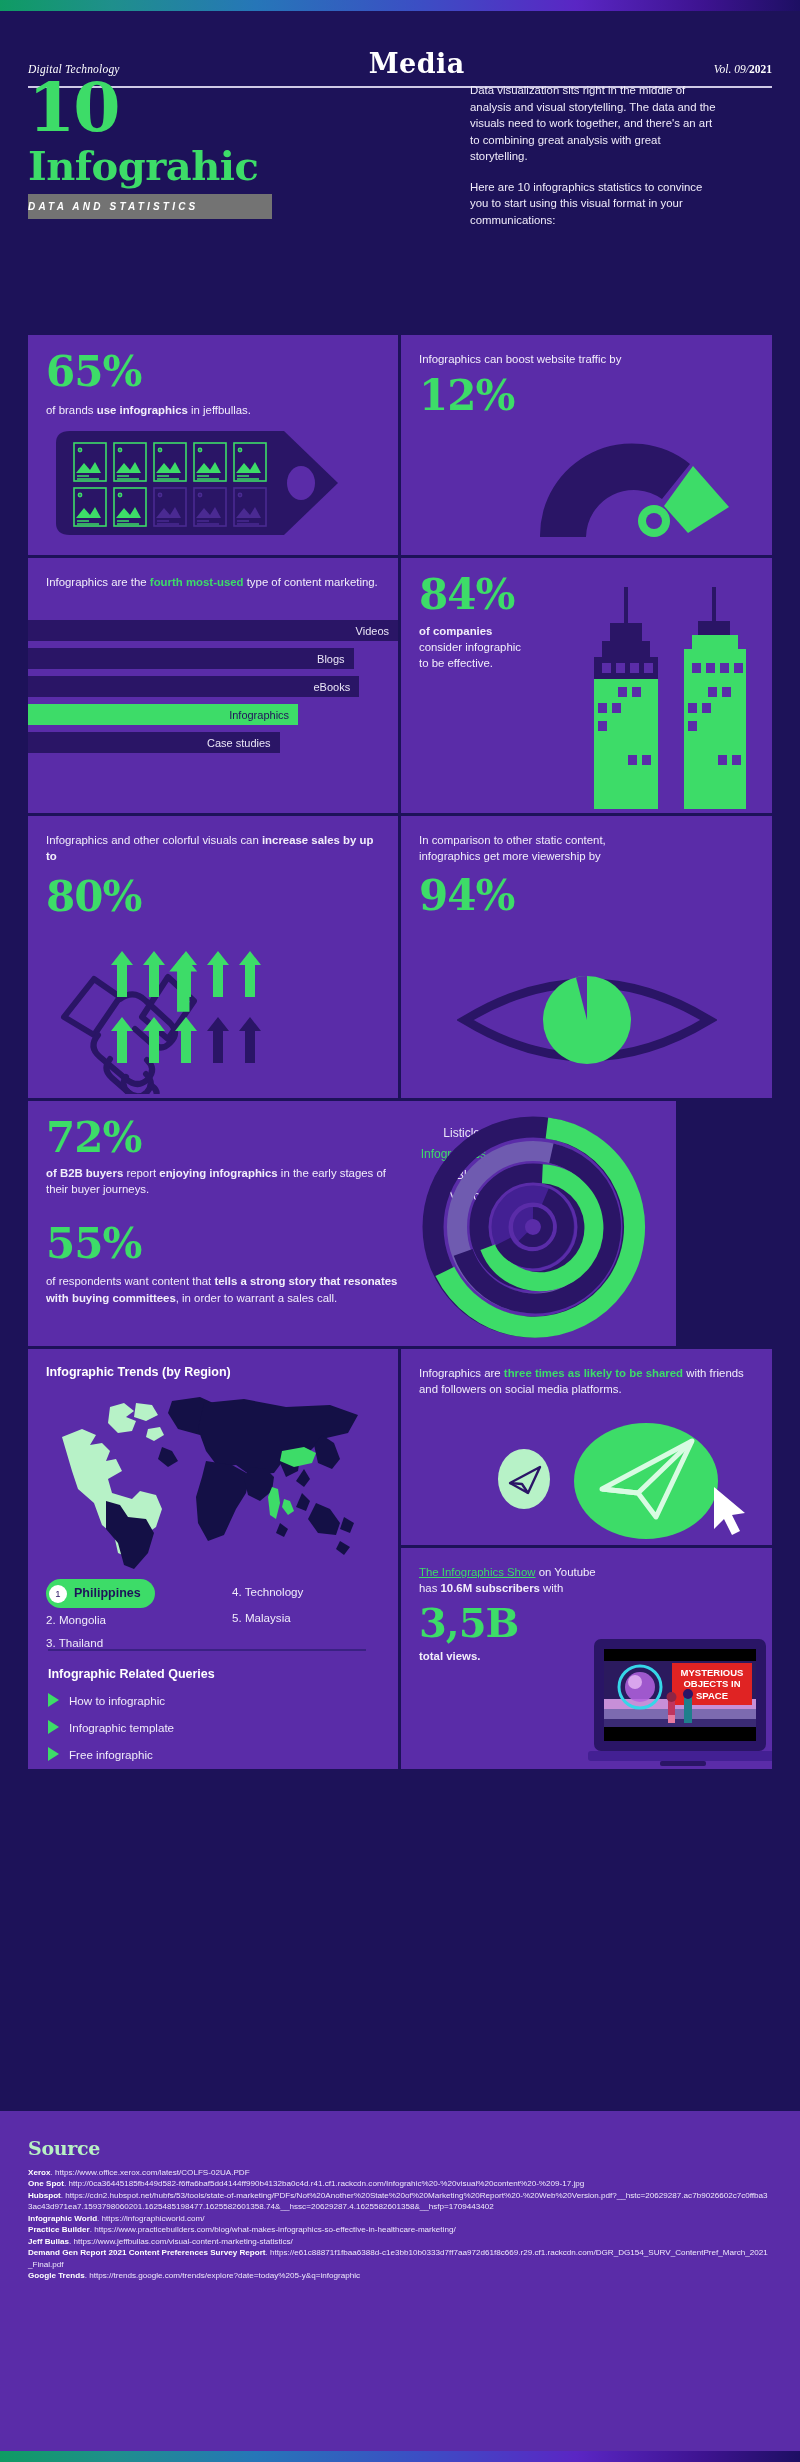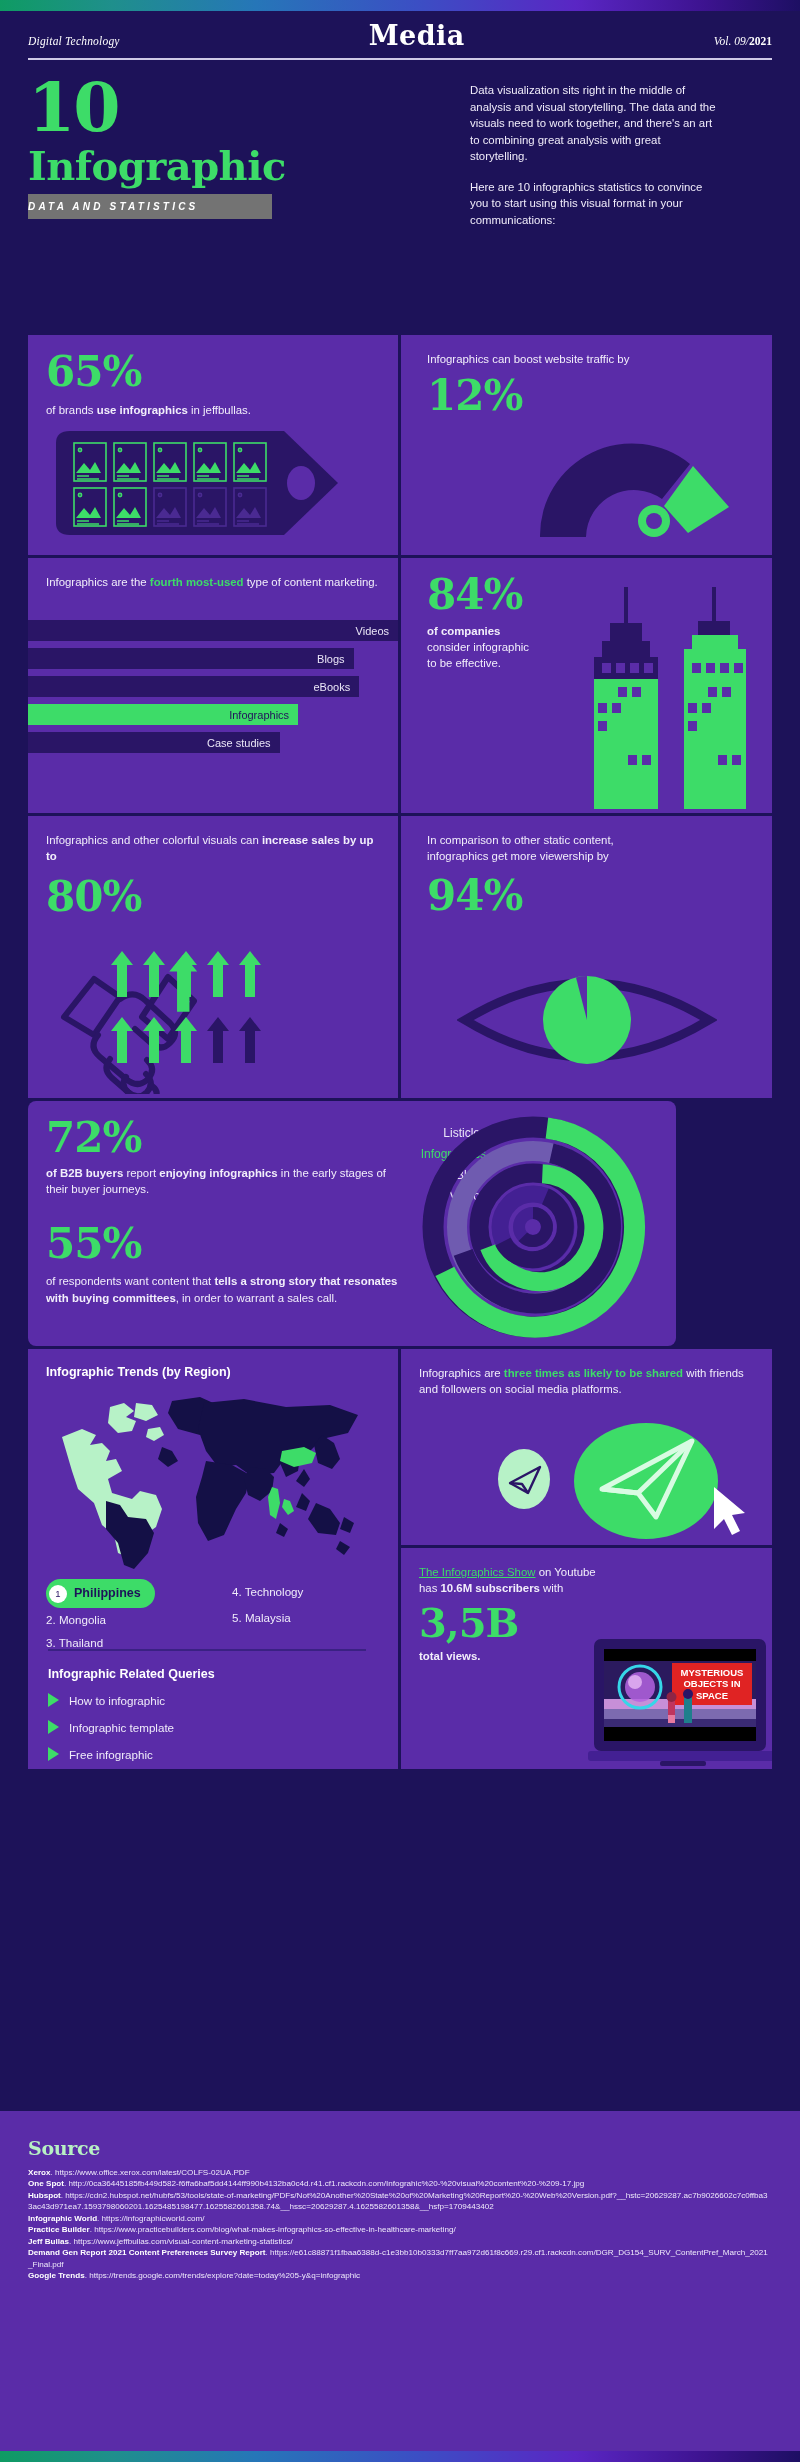--- a/index.html
+++ b/index.html
@@ -16,21 +16,21 @@
     position: absolute; left: 0; width: 800px; height: 11px;
     background: linear-gradient(90deg,#0f9b63 0%,#1f8f8c 14%,#2676b8 32%,#3b4fc4 52%,#5a26c4 72%,#3d1390 88%,#1d0f63 100%);
   }
   .edge-strip.top { top: 0; }
   .edge-strip.bottom { bottom: 0; }
 
   
   .masthead { position: absolute; top: 22px; left: 28px; width: 744px; }
   .mast-row { display: flex; align-items: baseline; justify-content: space-between; }
   .mast-left { font-family: "Liberation Serif", serif; font-style: italic; font-size: 11.5px; letter-spacing: .2px; text-align: center; }
-  .mast-title { font-family: "DejaVu Serif", serif; font-weight: 700; font-size: 27px; letter-spacing: .5px; line-height: 1; }
+  .mast-title { font-family: "DejaVu Serif", serif; font-weight: 700; font-size: 27px; letter-spacing: .5px; line-height: 1; margin-top: 28px; }
   .mast-right { font-family: "Liberation Serif", serif; font-style: italic; font-size: 11.5px; }
   .mast-right b { font-style: normal; font-weight: 700; }
   .mast-rule { margin-top: 9px; height: 2px; background: #cfc9e6; width: 744px; }
 
   
   .hero { position: absolute; top: 80px; left: 28px; width: 744px; display: flex; gap: 22px; }
   .hero-left { width: 420px; }
   .big10 {
     color: #3ddc68; font-family: "DejaVu Serif", serif; font-weight: 700;
     font-size: 68px; line-height: .82; letter-spacing: -2px;
@@ -45,22 +45,22 @@
     padding: 7px 0; display: inline-block; width: 244px;
   }
   .hero-right { width: 250px; padding-top: 2px; font-size: 11.4px; line-height: 1.45; color: #f0ecfa; }
   .hero-right p + p { margin-top: 14px; }
 
   
   .grid { position: absolute; top: 335px; left: 28px; width: 744px; }
   .row { display: flex; gap: 3px; margin-bottom: 3px; }
   .card { background: #5a2ca8; position: relative; overflow: hidden; }
   .c-left  { width: 370px; }
-  .c-right { width: 371px; padding-left: 8px; }
-  .c-full  { width: 648px; border-radius: 8px; }
+  .c-right { width: 371px; }
+  .c-full  { width: 648px; }
   .pad { padding: 16px 18px; }
 
   .stat-huge {
     color: #3ddc68; font-family: "DejaVu Serif", serif; font-weight: 700;
     font-size: 42px; line-height: 1; letter-spacing: -1px;
   }
   .body-txt { font-size: 11.4px; line-height: 1.42; color: #f2eefb; }
   .body-txt b { font-weight: 700; }
   .hl { color: #3ddc68; font-weight: 700; }
 
@@ -144,21 +144,21 @@
       <div class="mast-left">Digital Technology</div>
       <div class="mast-title">Media</div>
       <div class="mast-right"><span>Vol. 09/</span><b>2021</b></div>
     </div>
     <div class="mast-rule"></div>
   </div>
 
   <div class="hero">
     <div class="hero-left">
       <div class="big10">10</div>
-      <div class="big-info">Infographic</div>
+      <div class="big-info">Infograhic</div>
       <div class="subbar">DATA AND STATISTICS</div>
     </div>
     <div class="hero-right">
       <p>Data visualization sits right in the middle of analysis and visual storytelling. The data and the visuals need to work together, and there's an art to combining great analysis with great storytelling.</p>
       <p>Here are 10 infographics statistics to convince you to start using this visual format in your communications:</p>
     </div>
   </div>
 
   <div class="grid">
 

